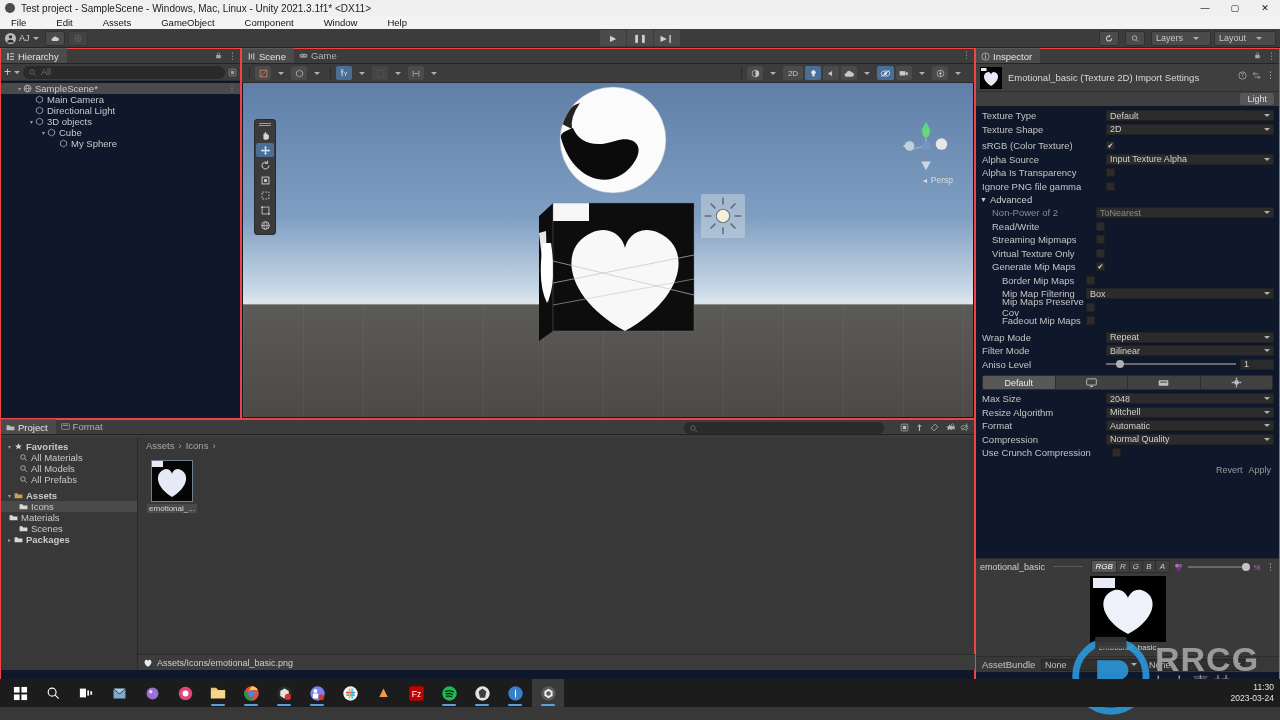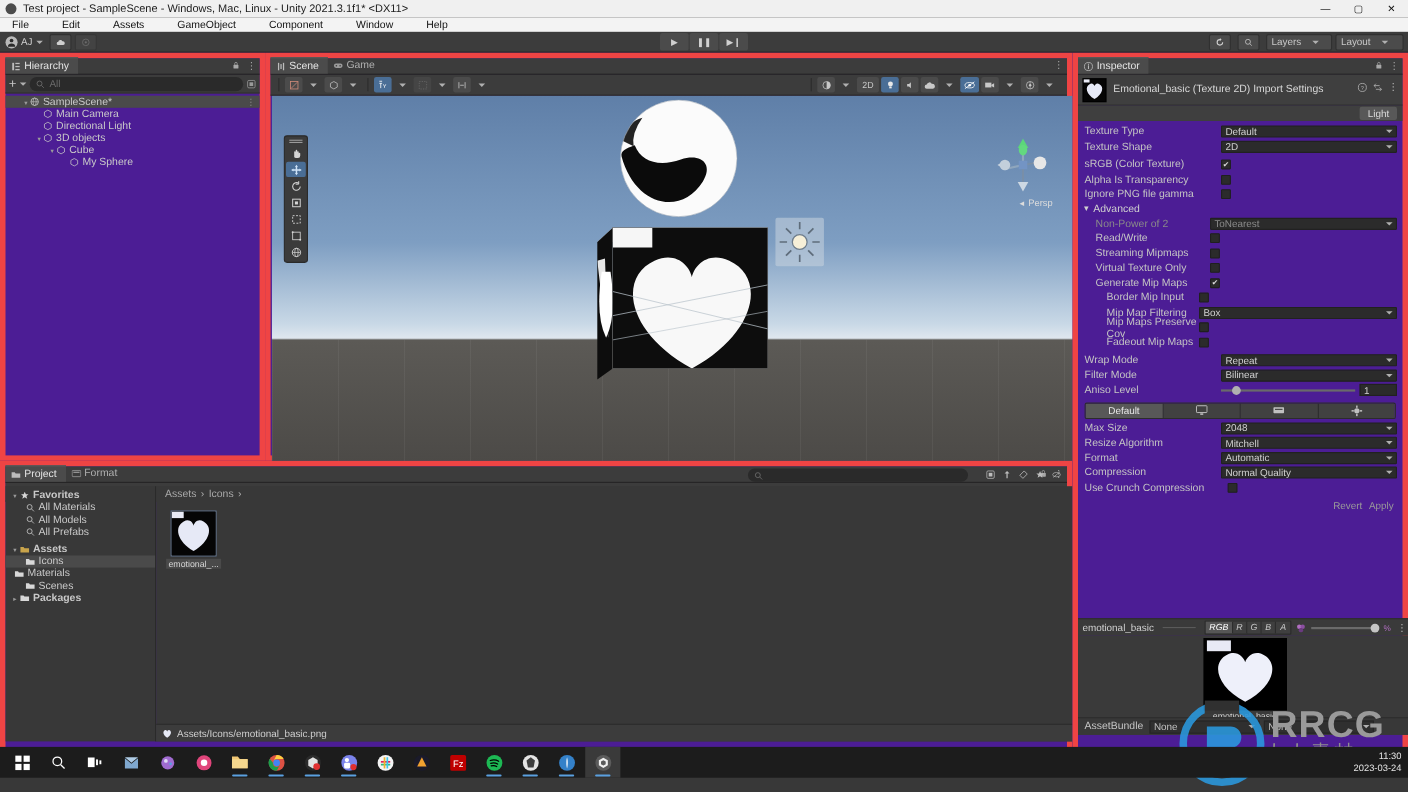--- a/index.html
+++ b/index.html
@@ -54,21 +54,21 @@
                 display:flex; gap:1px; }
   .play-group .pbtn { width:26px;height:16px;background:#4b4b4b;border-radius:2px;
                       display:flex;align-items:center;justify-content:center;color:#d0d0d0;font-size:8px;}
   .right-group { position:absolute; right:4px; display:flex; gap:3px; align-items:center;}
   .drop { height:15px;background:#4b4b4b;border:1px solid #303030;border-radius:2px;
           display:flex;align-items:center;padding:0 4px;font-size:9px;color:#c8c8c8;gap:10px;}
   .caret { width:0;height:0;border-left:3px solid transparent;border-right:3px solid transparent;
            border-top:3px solid #b0b0b0; }
 
   
-  .panel { position:absolute; background:#4c1d95; border:5px solid #ef4444; }
+  .panel { position:absolute; background:#0f172a; border:1px solid #ef4444; }
   .ptabs { height:15px; background:#3c3c3c; display:flex; align-items:flex-end;
            border-bottom:1px solid #242424; position:relative;}
   .ptab { height:15px; padding:0 8px 0 5px; display:flex;align-items:center;gap:3px;
           font-size:9.5px; color:#b0b0b0; background:transparent; }
   .ptab.active { background:#4b4b4b; color:#e4e4e4; border-top:1px solid #5a5a5a;}
   .ptab-icons { position:absolute; right:3px; top:2px; display:flex; gap:5px; align-items:center;}
 
   .tiny-ico { width:9px;height:9px;display:inline-block;}
 
   
@@ -814,20 +814,27 @@
           <span>2D</span>
           <span class="caret"></span>
         </div>
       </div>
       <div style="height:3px"></div>
       <div class="irow">
         <span class="ilabel">sRGB (Color Texture)</span>
         <div class="cb">✔</div>
       </div>
       <div class="irow">
+        <span class="ilabel">Alpha Source</span>
+        <div class="ifield">
+          <span>Input Texture Alpha</span>
+          <span class="caret"></span>
+        </div>
+      </div>
+      <div class="irow">
         <span class="ilabel">Alpha Is Transparency</span>
         <div class="cb"></div>
       </div>
       <div class="irow">
         <span class="ilabel">Ignore PNG file gamma</span>
         <div class="cb"></div>
       </div>
 
       <div class="sect-head">
         <span style="font-size:7px">▼</span>
@@ -851,21 +858,21 @@
       </div>
       <div class="irow">
         <span class="ilabel ind1">Virtual Texture Only</span>
         <div class="cb"></div>
       </div>
       <div class="irow">
         <span class="ilabel ind1">Generate Mip Maps</span>
         <div class="cb">✔</div>
       </div>
       <div class="irow">
-        <span class="ilabel" style="padding-left:20px;width:104px">Border Mip Input</span>
+        <span class="ilabel" style="padding-left:20px;width:104px">Border Mip Maps</span>
         <div class="cb"></div>
       </div>
       <div class="irow">
         <span class="ilabel" style="padding-left:20px;width:104px">Mip Map Filtering</span>
         <div class="ifield">
           <span>Box</span>
           <span class="caret"></span>
         </div>
       </div>
       <div class="irow">

